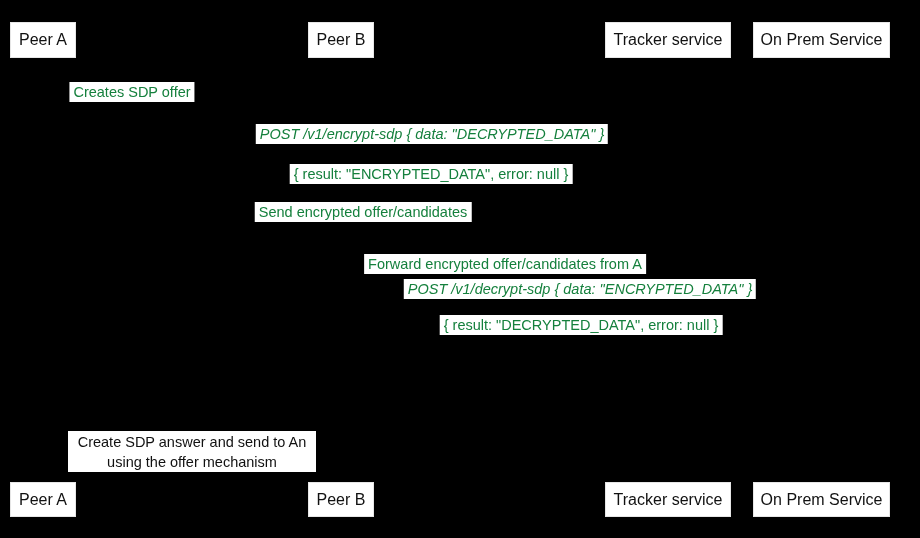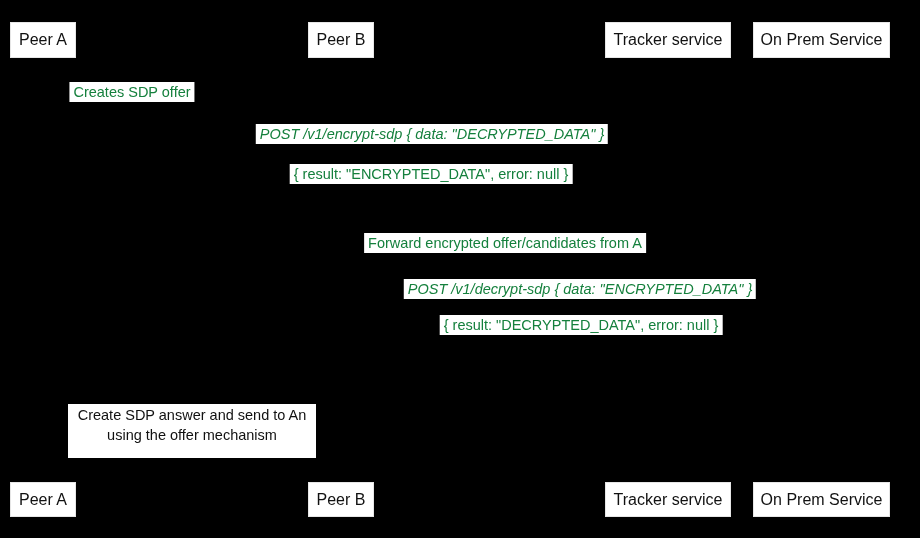--- a/index.html
+++ b/index.html
@@ -57,25 +57,26 @@
 <div class="stage">
 
   <div class="actor" style="left:10px;  top:22px; width:66px;">Peer A</div>
   <div class="actor" style="left:308px; top:22px; width:66px;">Peer B</div>
   <div class="actor" style="left:605px; top:22px; width:126px;">Tracker service</div>
   <div class="actor" style="left:753px; top:22px; width:137px;">On Prem Service</div>
 
   <div class="msg" style="left:132px; top:82px;">Creates SDP offer</div>
   <div class="msg" style="left:432px; top:124px;font-style:italic;">POST /v1/encrypt-sdp { data: "DECRYPTED_DATA" }</div>
   <div class="msg" style="left:431px; top:164px;">{ result: "ENCRYPTED_DATA", error: null }</div>
-  <div class="msg" style="left:505px; top:233px;">Forward encrypted offer/candidates from A</div>
+  <div class="msg" style="left:363px; top:202px;">Send encrypted offer/candidates</div>
+  <div class="msg" style="left:505px; top:254px;">Forward encrypted offer/candidates from A</div>
   <div class="msg" style="left:580px; top:279px;font-style:italic;">POST /v1/decrypt-sdp { data: "ENCRYPTED_DATA" }</div>
   <div class="msg" style="left:581px; top:315px;">{ result: "DECRYPTED_DATA", error: null }</div>
 
-  <div class="note" style="left:68px; top:404px; width:248px; height:54px;">
+  <div class="note" style="left:68px; top:431px; width:248px; height:41px;">
     <div>Create SDP answer and send to An</div>
     <div>using the offer mechanism</div>
   </div>
 
   <div class="actor" style="left:10px;  top:482px; width:66px; height:35px;">Peer A</div>
   <div class="actor" style="left:308px; top:482px; width:66px; height:35px;">Peer B</div>
   <div class="actor" style="left:605px; top:482px; width:126px; height:35px;">Tracker service</div>
   <div class="actor" style="left:753px; top:482px; width:137px; height:35px;">On Prem Service</div>
 
 </div>

